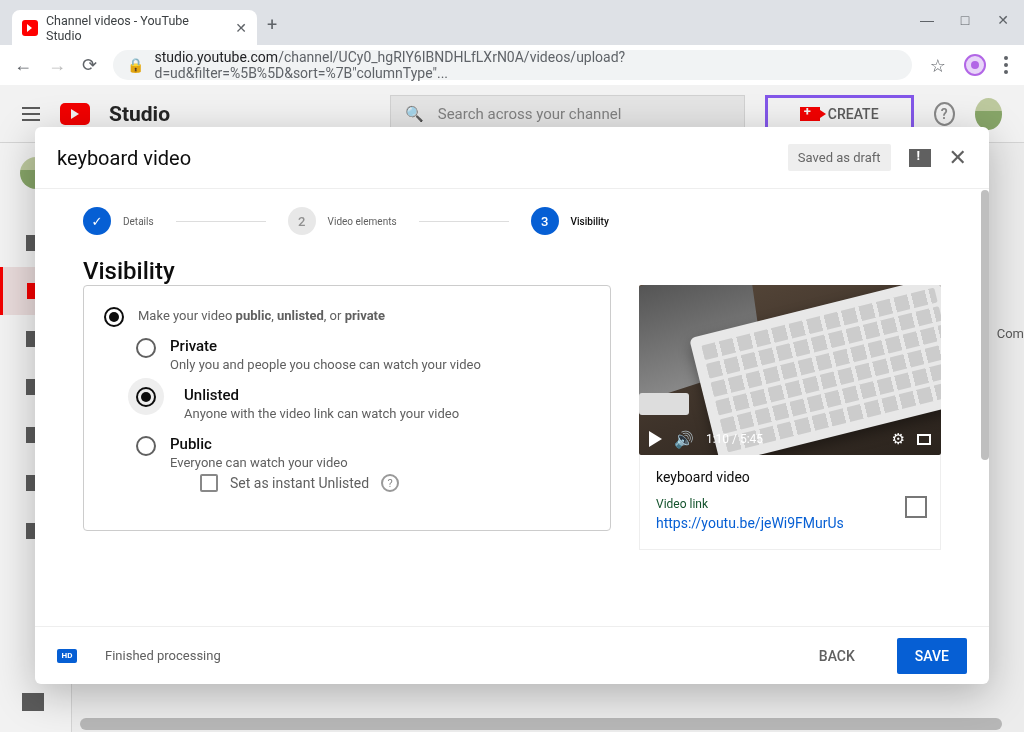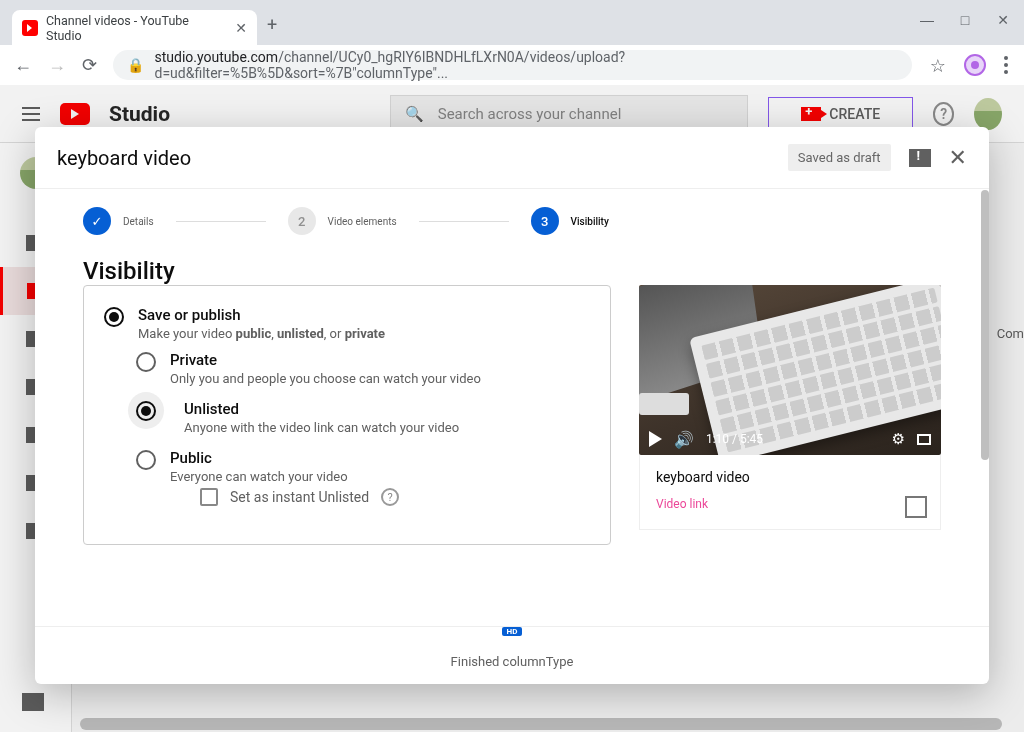--- a/index.html
+++ b/index.html
@@ -29,21 +29,21 @@
 
   
   .studio-bg { position:absolute; top:85px; left:0; right:0; height:647px; background:#f9f9f9; }
   .studio-header { height:58px; background:#fff; border-bottom:1px solid #e0e0e0; display:flex; align-items:center; padding:0 22px; gap:20px;}
   .hamburger{display:flex;flex-direction:column;gap:4px;}
   .hamburger span{width:18px;height:2px;background:#606060;}
   .studio-logo{display:flex;align-items:center;gap:19px;font-weight:700;font-size:21px;color:#282828;font-family:Arial;}
   .yt-icon{width:30px;height:22px;background:#f00;border-radius:5px;position:relative;}
   .yt-icon::after{content:"";position:absolute;left:11px;top:6px;border-left:8px solid #fff;border-top:5px solid transparent;border-bottom:5px solid transparent;}
   .studio-search{margin-left:200px;width:410px;height:38px;background:#f1f1f1;border:1px solid #ddd;display:flex;align-items:center;padding:0 14px;gap:14px;color:#888;font-size:15px;}
-  .create-btn{margin-left:auto;border:1px solid #8b5cf6;padding:8px 32px;display:flex;align-items:center;gap:8px;font-size:14px;font-weight:500;color:#606060;}
+  .create-btn{margin-left:auto;border:3px solid #8b5cf6;padding:8px 32px;display:flex;align-items:center;gap:8px;font-size:14px;font-weight:500;color:#606060;}
   .create-btn .cam{width:20px;height:14px;background:#f00;position:relative;}
   .create-btn .cam::before{content:"+";position:absolute;left:4px;top:-3px;color:#fff;font-size:13px;font-weight:700;}
   .create-btn .cam::after{content:"";position:absolute;right:-6px;top:3px;border-left:6px solid #f00;border-top:4px solid transparent;border-bottom:4px solid transparent;}
   .help-ico{width:24px;height:24px;border:2px solid #909090;border-radius:50%;display:flex;align-items:center;justify-content:center;color:#909090;font-size:14px;font-weight:600;}
   .account-avatar{width:32px;height:32px;border-radius:50%;background:linear-gradient(#c8d4a7 40%,#8fae6e 40%);}
 
   .sidebar{position:absolute;left:0;top:58px;width:72px;background:#fff;height:590px;border-right:1px solid #e0e0e0;padding-top:14px;}
   .sidebar .avatar{margin:0 auto 30px;width:32px;height:32px;border-radius:50%;background:linear-gradient(#c8d4a7 40%,#8fae6e 40%);}
   .sidebar-item{height:48px;display:flex;align-items:center;justify-content:center;}
   .sidebar-item.active{background:#f5e6e6;border-left:3px solid #f00;}
@@ -114,32 +114,32 @@
   .plug{position:absolute;left:0;bottom:40px;width:50px;height:22px;background:#ddd;border-radius:3px;}
   .vid-controls{position:absolute;left:0;right:0;bottom:0;height:32px;display:flex;align-items:center;padding:0 10px;gap:12px;color:#fff;font-size:12px;}
   .play-tri{width:0;height:0;border-left:13px solid #fff;border-top:8px solid transparent;border-bottom:8px solid transparent;}
   .vol{font-size:16px;}
   .time{font-size:12px;}
   .vid-controls .sp{flex:1;}
   .gear{font-size:15px;}
   .full{width:14px;height:11px;border:2px solid #fff;}
   .preview-info{border:1px solid #eee;border-top:none;padding:14px 16px 18px;position:relative;}
   .pv-title{font-size:14px;color:#0d0d0d;margin-bottom:12px;}
-  .pv-sub{font-size:12px;color:#ec4899;}
+  .pv-sub{font-size:12px;color:#14532d;}
   .pv-link{font-size:14px;color:#065fd4;margin-top:4px;}
   .copy-ico{position:absolute;right:14px;top:44px;width:18px;height:18px;border:2px solid #777;}
   .copy-ico::after{content:"";position:absolute;left:-5px;top:-5px;width:18px;height:18px;border:2px solid #777;background:#fff;}
 
   
-  .modal-foot{height:58px;border-top:1px solid #eee;display:flex;align-items:center;padding:0 22px;gap:18px;flex-direction:column;}
+  .modal-foot{height:58px;border-top:1px solid #eee;display:flex;align-items:center;padding:0 22px;gap:28px;}
   .hd-chip{width:20px;height:14px;background:#065fd4;color:#fff;font-size:8px;font-weight:700;display:flex;align-items:center;justify-content:center;border-radius:2px;}
   .finished{font-size:13px;color:#606060;}
   .modal-foot .sp{flex:1;}
   .btn-back{font-size:14px;font-weight:500;color:#606060;padding:10px 14px;cursor:pointer;}
-  .btn-save{font-size:14px;font-weight:500;color:#fff;background:#065fd4;padding:10px 30px;border-radius:2px;cursor:pointer;}
+  .btn-save{font-size:14px;font-weight:500;color:#fff;background:#065fd4;padding:10px 18px;border-radius:2px;cursor:pointer;}
 
   
   .modal-scroll{position:absolute;right:0;top:63px;width:8px;height:270px;background:#bfbfbf;border-radius:4px;}
 </style>
 </head>
 <body>
 
 <div class="browser-top">
   <div class="win-controls">
     <span>—</span>
@@ -260,21 +260,20 @@
   </div>
 
   <div class="modal-body">
     <div class="section-title">Visibility</div>
 
     <div class="two-col">
       <div class="opt-card">
         <div class="radio-row">
           <span class="radio-outer selected"></span>
           <div class="radio-label">
-            <div class="t">Save or publish</div>
             <div class="d">
               <span>Make your video </span><b>public</b><span>, </span><b>unlisted</b><span>, or </span><b>private</b>
             </div>
           </div>
         </div>
         <div class="sub-options">
           <div class="sub-opt">
             <span class="radio-outer"></span>
             <div class="radio-label">
               <div class="t">Private</div>
@@ -324,28 +323,29 @@
             <span class="vol">🔊</span>
             <span class="time">1:10 / 5:45</span>
             <span class="sp"></span>
             <span class="gear">⚙</span>
             <span class="full"></span>
           </div>
         </div>
         <div class="preview-info">
           <div class="pv-title">keyboard video</div>
           <div class="pv-sub">Video link</div>
+          <div class="pv-link">https://youtu.be/jeWi9FMurUs</div>
           <span class="copy-ico"></span>
         </div>
       </div>
     </div>
   </div>
 
   <div class="modal-scroll"></div>
 
   <div class="modal-foot">
     <span class="hd-chip">HD</span>
-    <span class="finished">Finished columnType</span>
+    <span class="finished">Finished processing</span>
     <span class="sp"></span>
     <span class="btn-back">BACK</span>
     <span class="btn-save">SAVE</span>
   </div>
 </div>
 
 </body></html>

